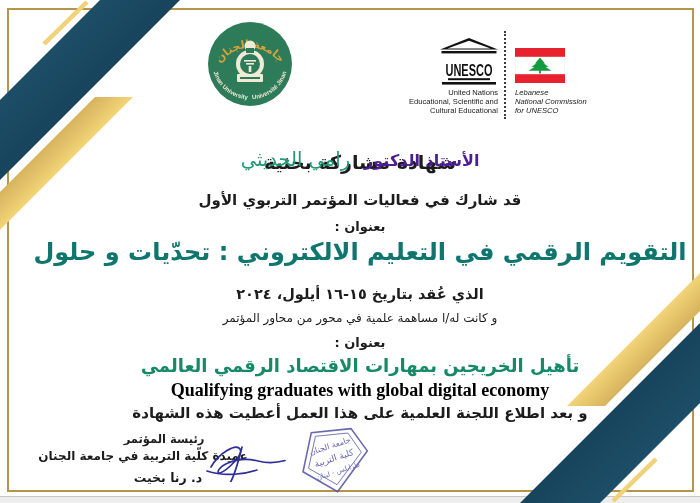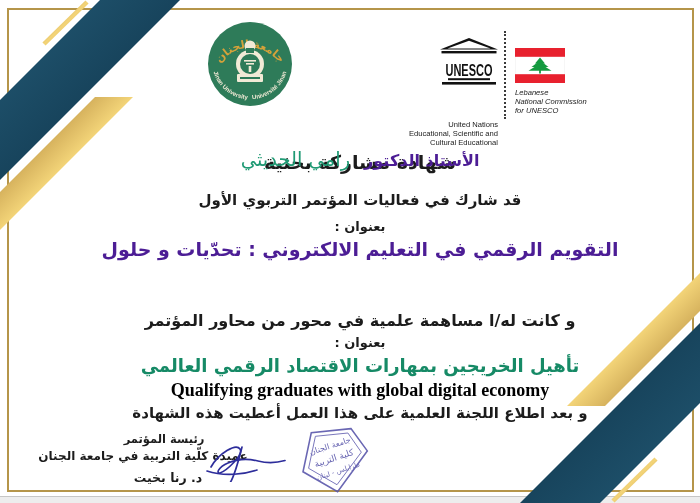--- a/index.html
+++ b/index.html
@@ -13,34 +13,34 @@
     border:2px solid #b5954a;z-index:1;
   }
   .bottom-strip{
     position:absolute;left:0;bottom:0;width:700px;height:6px;
     background:#ededed;border-top:1px solid #c6c6c6;z-index:2;
   }
   .corner{z-index:10;pointer-events:none;}
   .corner.tl{left:0;top:0;}
   .corner.br{right:0;bottom:0;transform:rotate(180deg);}
   .hdr-text{font-family:"Liberation Sans","DejaVu Sans",sans-serif;font-size:7.6px;line-height:1.2;color:#1a1a1a;z-index:4;}
-  .hdr-text.r{text-align:right;margin-top:32px;}
+  .hdr-text.r{text-align:right;}
   .hdr-text.l{text-align:left;font-style:italic;}
   .dotted-sep{left:504px;top:31px;height:88px;width:0;border-left:2px dotted #3a3a3a;z-index:4;}
   .ar{direction:rtl;text-align:center;z-index:5;}
   .line{left:30px;width:660px;}
   .t-title{top:115px;font-size:19px;font-weight:700;letter-spacing:.2px;margin-top:36px;}
   .t-namerow{top:148px;display:flex;flex-direction:row;justify-content:center;align-items:baseline;gap:14px;}
   .t-honorific{font-size:16px;font-weight:700;color:#4c1d95;}
   .t-name{font-size:19.5px;font-weight:400;color:#1f9a74;}
   .t-part{top:191px;font-size:15px;font-weight:700;}
   .t-lbl1{top:219px;font-size:13px;font-weight:700;}
-  .t-conf{top:238px;font-size:19px;font-weight:700;color:#4c1d95;}
+  .t-conf{top:238px;font-size:24px;font-weight:700;color:#0f766e;}
   .t-date{top:286px;font-size:14.5px;font-weight:700;}
-  .t-contr{top:311px;font-size:16px;font-weight:700;}
+  .t-contr{top:311px;font-size:12px;font-weight:400;}
   .t-lbl2{top:335px;font-size:13px;font-weight:700;}
   .t-paperar{top:355px;font-size:18px;font-weight:700;color:#168a66;}
   .t-paperen{top:380px;font-size:18px;font-weight:700;color:#000000;
              font-family:Liberation Serif, serif;direction:ltr;}
   .t-close{top:404px;font-size:15px;font-weight:700;}
   .sig{z-index:6;direction:rtl;text-align:center;font-weight:700;}
   .sig.r1{left:94px;top:432px;width:140px;font-size:11.5px;}
   .sig.r2{left:33px;top:449px;width:220px;font-size:12px;}
   .sig.r3{left:98px;top:470px;width:140px;font-size:12.5px;}
   svg{display:block;}
@@ -118,20 +118,21 @@
   <div class="abs ar line t-title">شهادة مشاركة بحثية</div>
 
   <div class="abs ar line t-namerow">
     <span class="t-honorific">الأستاذ الدكتور</span>
     <span class="t-name">رامي الحديثي</span>
   </div>
 
   <div class="abs ar line t-part">قد شارك في فعاليات المؤتمر التربوي الأول</div>
   <div class="abs ar line t-lbl1">بعنوان :</div>
   <div class="abs ar line t-conf">التقويم الرقمي في التعليم الالكتروني : تحدّيات و حلول</div>
+  <div class="abs ar line t-date">الذي عُقد بتاريخ  ١٥-١٦ أيلول، ٢٠٢٤</div>
   <div class="abs ar line t-contr">و كانت له/ا مساهمة علمية في محور من محاور المؤتمر</div>
   <div class="abs ar line t-lbl2">بعنوان :</div>
   <div class="abs ar line t-paperar">تأهيل الخريجين بمهارات الاقتصاد الرقمي العالمي</div>
   <div class="abs line t-paperen ar">Qualifying graduates with global digital economy</div>
   <div class="abs ar line t-close">و بعد اطلاع اللجنة العلمية على هذا العمل أعطيت هذه الشهادة</div>
 
   <div class="abs sig r2">عميدة كلّية التربية في جامعة الجنان</div>
   <div class="abs sig r1">رئيسة المؤتمر</div>
   <div class="abs sig r3">د. رنا بخيت</div>
 

